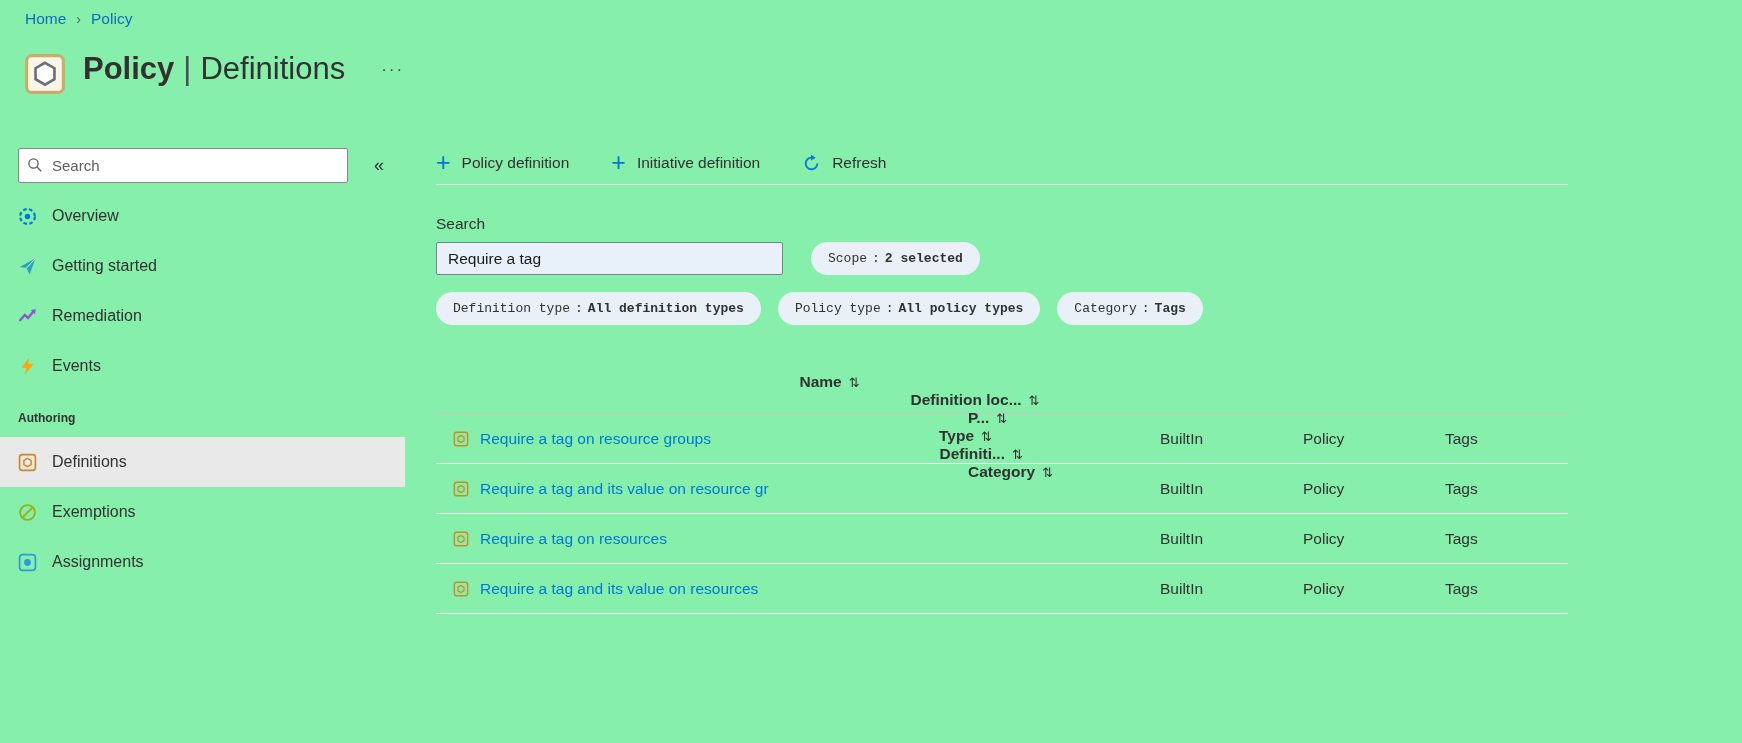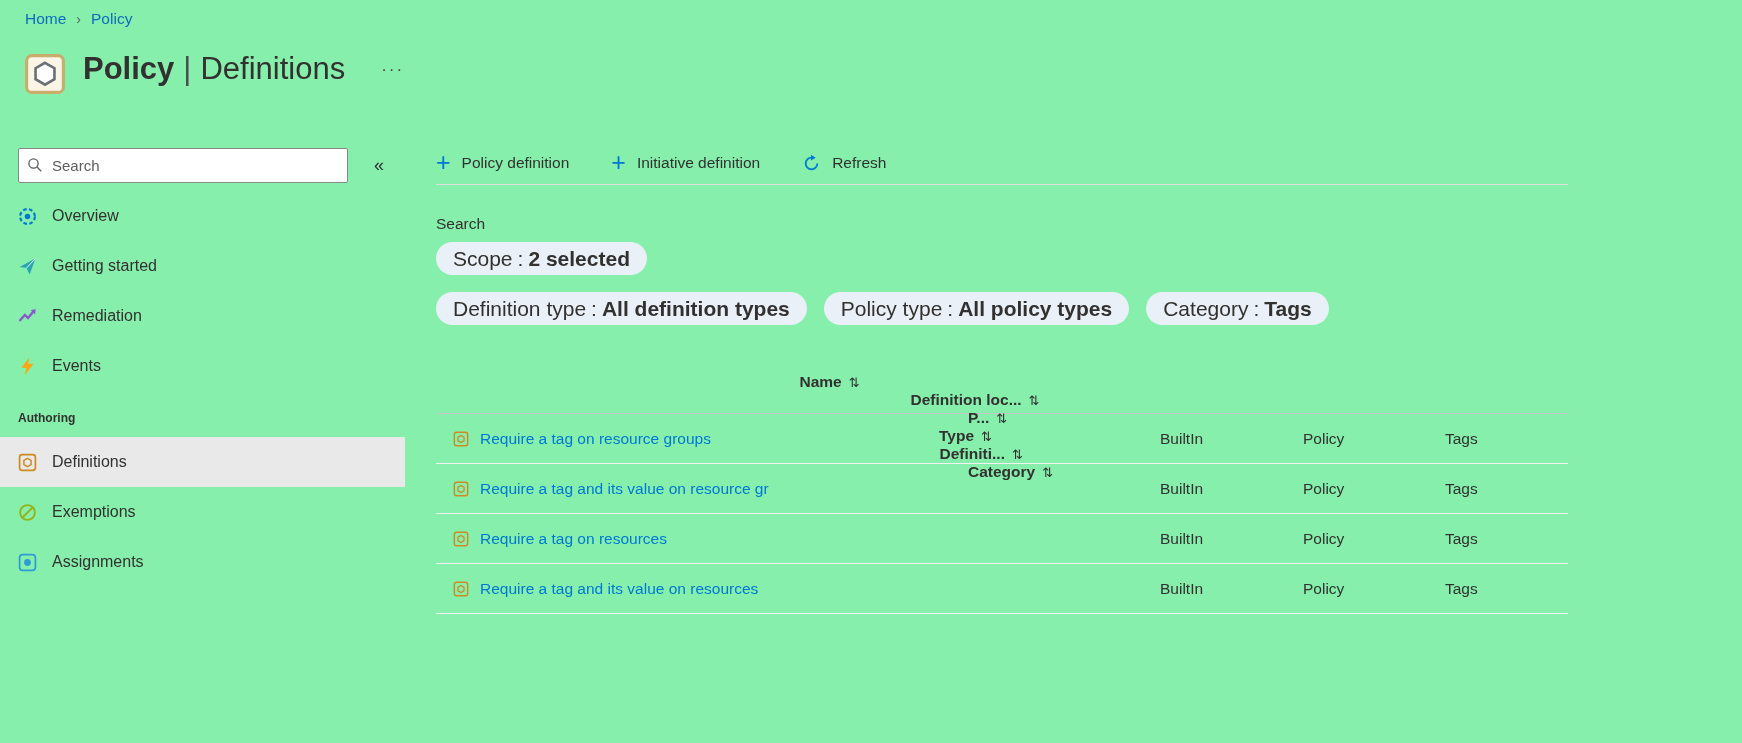--- a/index.html
+++ b/index.html
@@ -38,21 +38,21 @@
   
   .main { position:absolute; top:142px; left:436px; width:1132px; bottom:0; }
   .toolbar { display:flex; align-items:center; gap:42px; height:43px; border-bottom:1px solid #e1dfdd; }
   .toolbar-btn { display:flex; align-items:center; font-size:15.5px; color:#323130; background:none; border:none; cursor:pointer; font-family:inherit; padding:0; }
   .tb-icon { margin-right:11px; display:flex; align-items:center; }
   .plus-glyph { color:#0078d4; font-size:25px; font-weight:300; line-height:18px; margin-top:-3px; }
 
   .search-label { margin-top:30px; font-size:15.5px; }
   .filter-row1 { display:flex; align-items:center; margin-top:9px; gap:28px; }
   .main-search { width:347px; height:33px; background:#e8f1fa; border:1px solid #77838f; border-radius:2px; padding:0 11px; font-size:15.5px; color:#1b1a19; font-family:inherit; outline:none; }
-  .pill { display:inline-flex; align-items:center; height:33px; padding:0 17px; background:#e9f0f7; border-radius:17px; font-size:21px; cursor:pointer; white-space:nowrap; border:none; font-family:Liberation Sans, sans-serif; color:#323130; }
+  .pill { display:inline-flex; align-items:center; height:33px; padding:0 17px; background:#e9f0f7; border-radius:17px; font-size:13px; cursor:pointer; white-space:nowrap; border:none; font-family:Liberation Mono, monospace; color:#323130; }
   .pill .pill-sep { margin:0 5px; }
   .pill b { font-weight:700; }
   .filter-row2 { display:flex; gap:17px; margin-top:17px; }
 
   
   .table { margin-top:48px; }
   .thead { display:flex; align-items:center; height:41px; border-bottom:1px solid #c8c6c4; font-weight:700; font-size:15.5px; padding-left:17px;flex-direction:column; }
   .th { display:flex; align-items:center; cursor:pointer; }
   .sort { font-weight:400; font-size:13px; margin-left:7px; color:#323130; }
   .col-name { width:422px; }
@@ -195,20 +195,21 @@
             <polygon points="8.5,0.8 13,3.5 8.5,6.2" fill="#0078d4"></polygon>
           </svg>
         </span>
         <span>Refresh</span>
       </button>
     </div>
 
     <div class="search-label">Search</div>
 
     <div class="filter-row1">
+      <input class="main-search" value="Require a tag" style="">
       <button class="pill">
         <span>Scope</span>
         <span class="pill-sep">:</span>
         <b>2 selected</b>
       </button>
     </div>
 
     <div class="filter-row2">
       <button class="pill">
         <span>Definition type</span>

